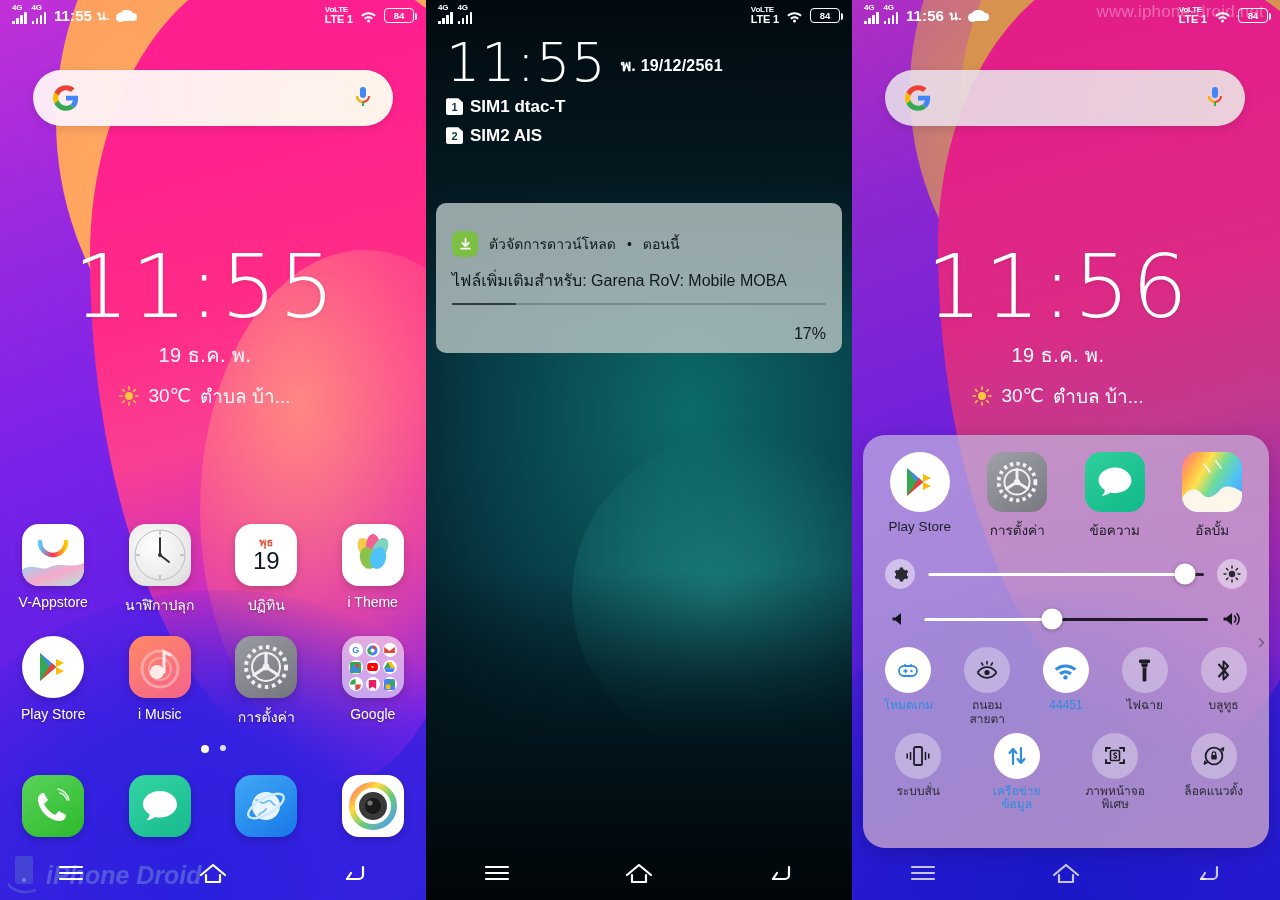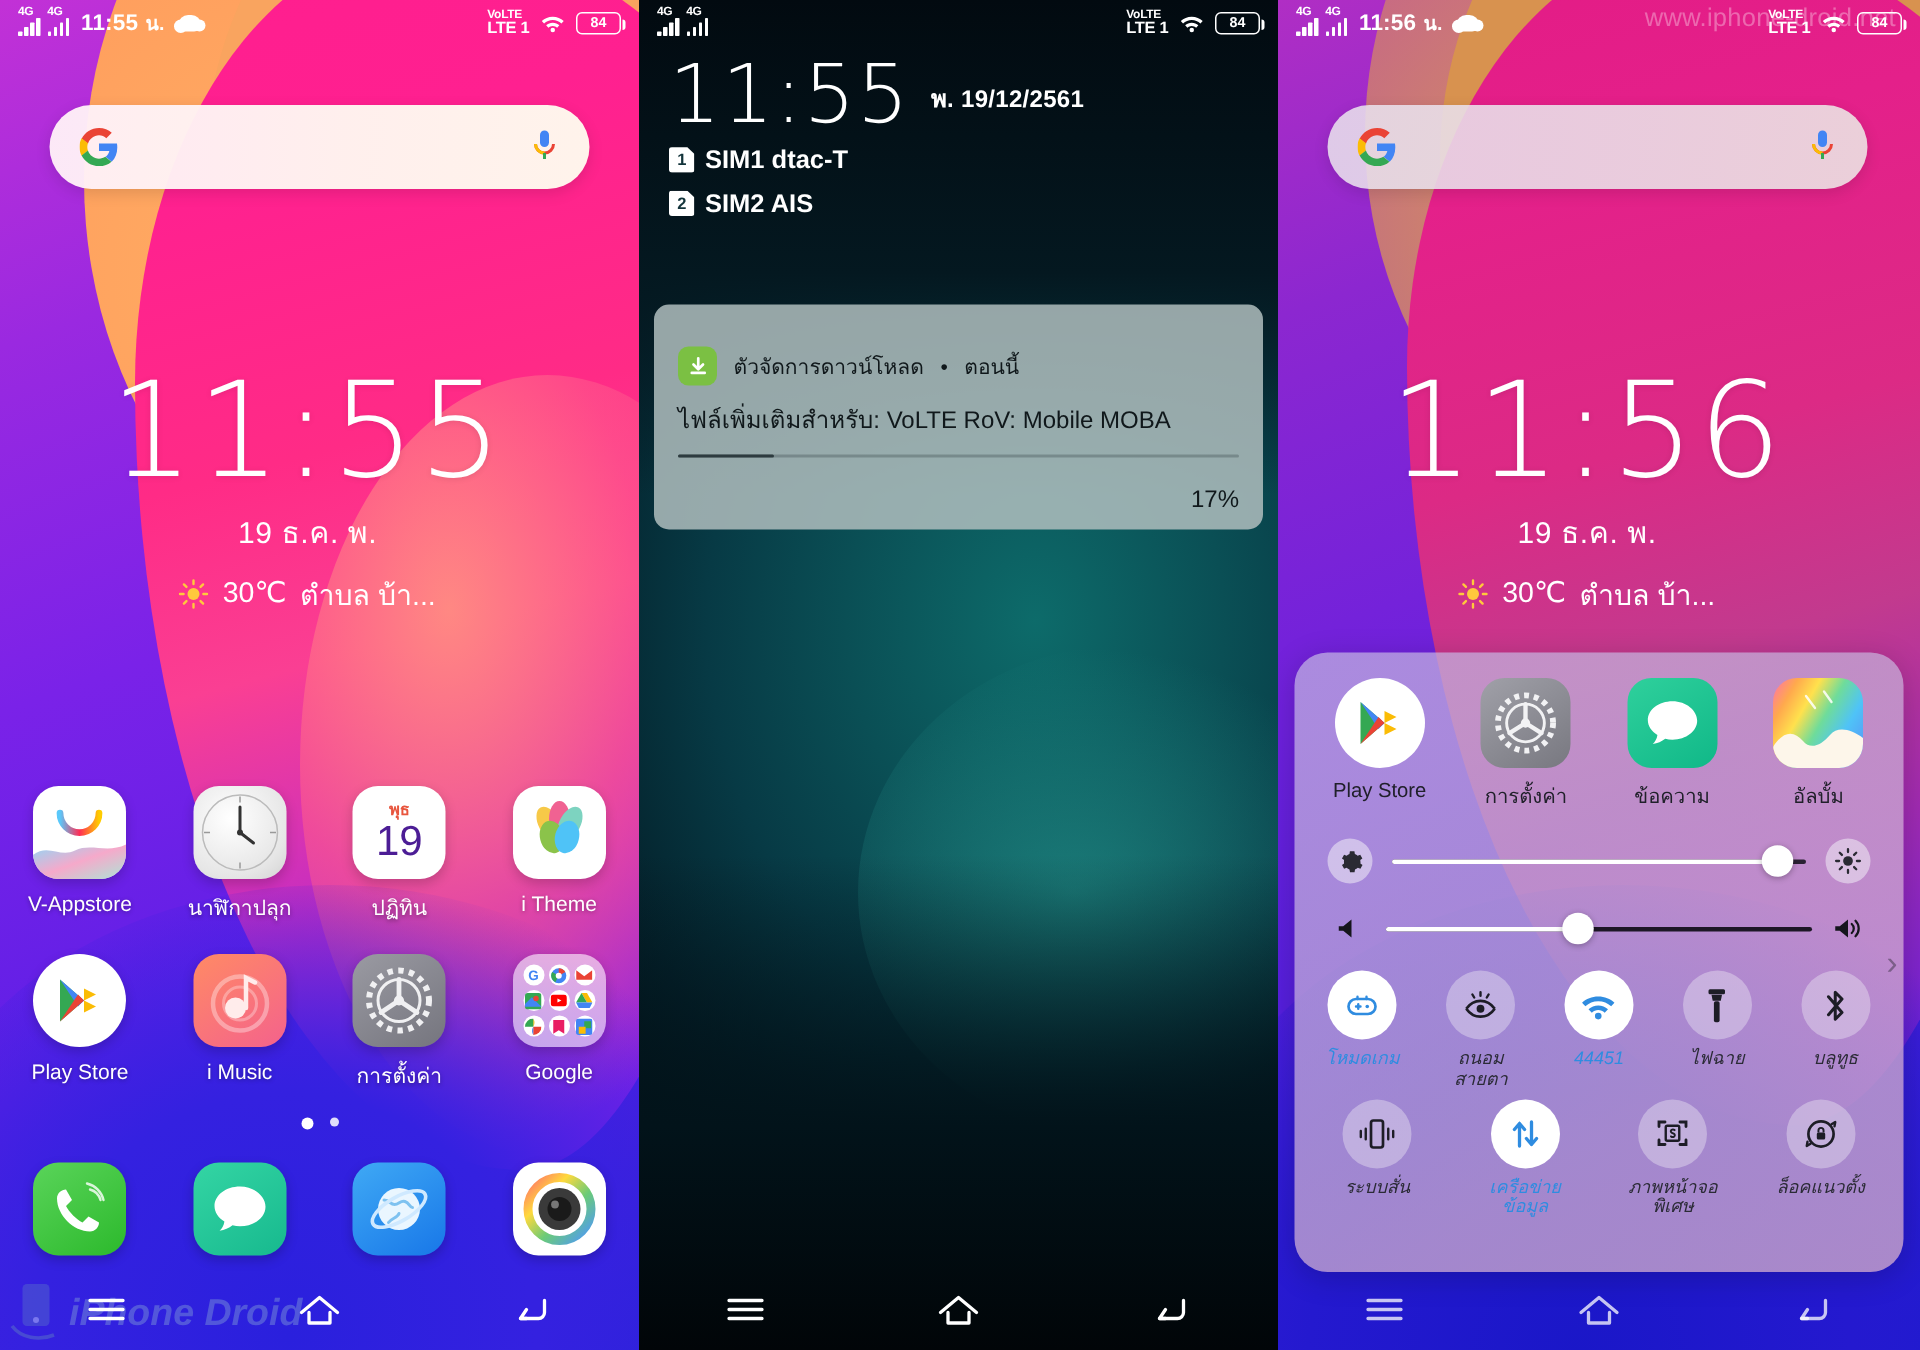--- a/index.html
+++ b/index.html
@@ -156,21 +156,21 @@
   .sl-ic { width:30px; height:30px; border-radius:50%; background:rgba(240,236,246,.55);
         display:flex; align-items:center; justify-content:center; flex:0 0 auto; }
   .sl-track { flex:1; height:3px; background:#2a2133; border-radius:3px; position:relative; }
   .sl-fill { position:absolute; left:0; top:0; height:3px; background:#fff; border-radius:3px; }
   .sl-knob { position:absolute; top:50%; width:21px; height:21px; border-radius:50%;
         background:#fff; transform:translate(-50%,-50%); box-shadow:0 1px 4px rgba(0,0,0,.3); }
   .vol-row { display:flex; align-items:center; gap:13px; padding:0 22px; margin-top:22px; }
   .vol-ic { width:26px; display:flex; align-items:center; justify-content:center; flex:0 0 auto; }
   .tiles { margin-top:20px; }
   .trow { display:flex; justify-content:space-around; padding:0 6px; margin-bottom:6px; }
-  .tile { width:72px; text-align:center;font-style:italic; }
+  .tile { width:72px; text-align:center; }
   .tile .circ { width:46px; height:46px; border-radius:50%; margin:0 auto 6px;
         background:rgba(236,232,244,.42); display:flex; align-items:center; justify-content:center; }
   .tile.on .circ { background:#fff; }
   .tile .lb { font-size:12px; color:#2b2b36; line-height:1.15; }
   .tile.on .lb { color:#2f8ce0; }
   .cc-arrow { position:absolute; right:4px; top:50%; transform:translateY(-50%);
         color:rgba(60,50,70,.5); font-size:22px; }
 
   
   .wm-url { position:absolute; top:2px; right:16px; font-size:17px; color:rgba(255,255,255,.33);
@@ -302,21 +302,21 @@
                 <path d="M31 31V14" stroke="#333" stroke-width="2" stroke-linecap="round"></path>
                 <path d="M31 31l9 7" stroke="#333" stroke-width="2" stroke-linecap="round"></path>
                 <circle cx="31" cy="31" r="2" fill="#333"></circle>
               </svg>
           </div>
           <div class="lb">นาฬิกาปลุก</div>
         </div>
         <div class="app">
           <div class="ic" style="background:#fff;display:flex;flex-direction:column;align-items:center;justify-content:center;">
             <div style="color:#e8553d;font-size:11px;font-weight:bold;line-height:1;">พุธ</div>
-            <div style="color:#4c1d95;font-size:28px;font-weight:400;line-height:1.05;text-align:center;">19</div>
+            <div style="color:#0f172a;font-size:24px;font-weight:400;line-height:1.05;text-align:center;">19</div>
           </div>
           <div class="lb">ปฏิทิน</div>
         </div>
         <div class="app">
           <div class="ic" style="background:#fff;">
             <svg width="62" height="62" viewBox="0 0 62 62">
                 <ellipse cx="24" cy="25" rx="7" ry="12" transform="rotate(-28 24 25)" fill="#f7c948"></ellipse>
                 <ellipse cx="31" cy="22" rx="7" ry="12" fill="#f06292"></ellipse>
                 <ellipse cx="38" cy="25" rx="7" ry="12" transform="rotate(28 38 25)" fill="#7dd3c0"></ellipse>
                 <ellipse cx="26" cy="34" rx="8" ry="11" transform="rotate(-14 26 34)" fill="#8bc34a"></ellipse>
@@ -563,21 +563,21 @@
         <span class="dl-ic">
           <svg width="15" height="15" viewBox="0 0 16 16">
               <path d="M8 2v7M4.6 6.4 8 9.8l3.4-3.4" stroke="#fff" stroke-width="1.9" fill="none" stroke-linecap="round" stroke-linejoin="round"></path>
               <path d="M3.4 12.4h9.2" stroke="#fff" stroke-width="1.9" stroke-linecap="round"></path>
             </svg>
         </span>
         <span>ตัวจัดการดาวน์โหลด</span>
         <span>•</span>
         <span>ตอนนี้</span>
       </div>
-      <div class="noti-title">ไฟล์เพิ่มเติมสำหรับ: VoLTE RoV: Mobile MOBA</div>
+      <div class="noti-title">ไฟล์เพิ่มเติมสำหรับ: Garena RoV: Mobile MOBA</div>
       <div class="prog-track">
         <div class="prog-fill" id="dlfill" style="width: 17%;"></div>
       </div>
       <div class="noti-pct">17%</div>
     </div>
 
     <div class="navbar">
       <div class="nb">
         <svg width="26" height="18" viewBox="0 0 26 18">
             <g stroke="#fff" stroke-width="2.2" stroke-linecap="round">

